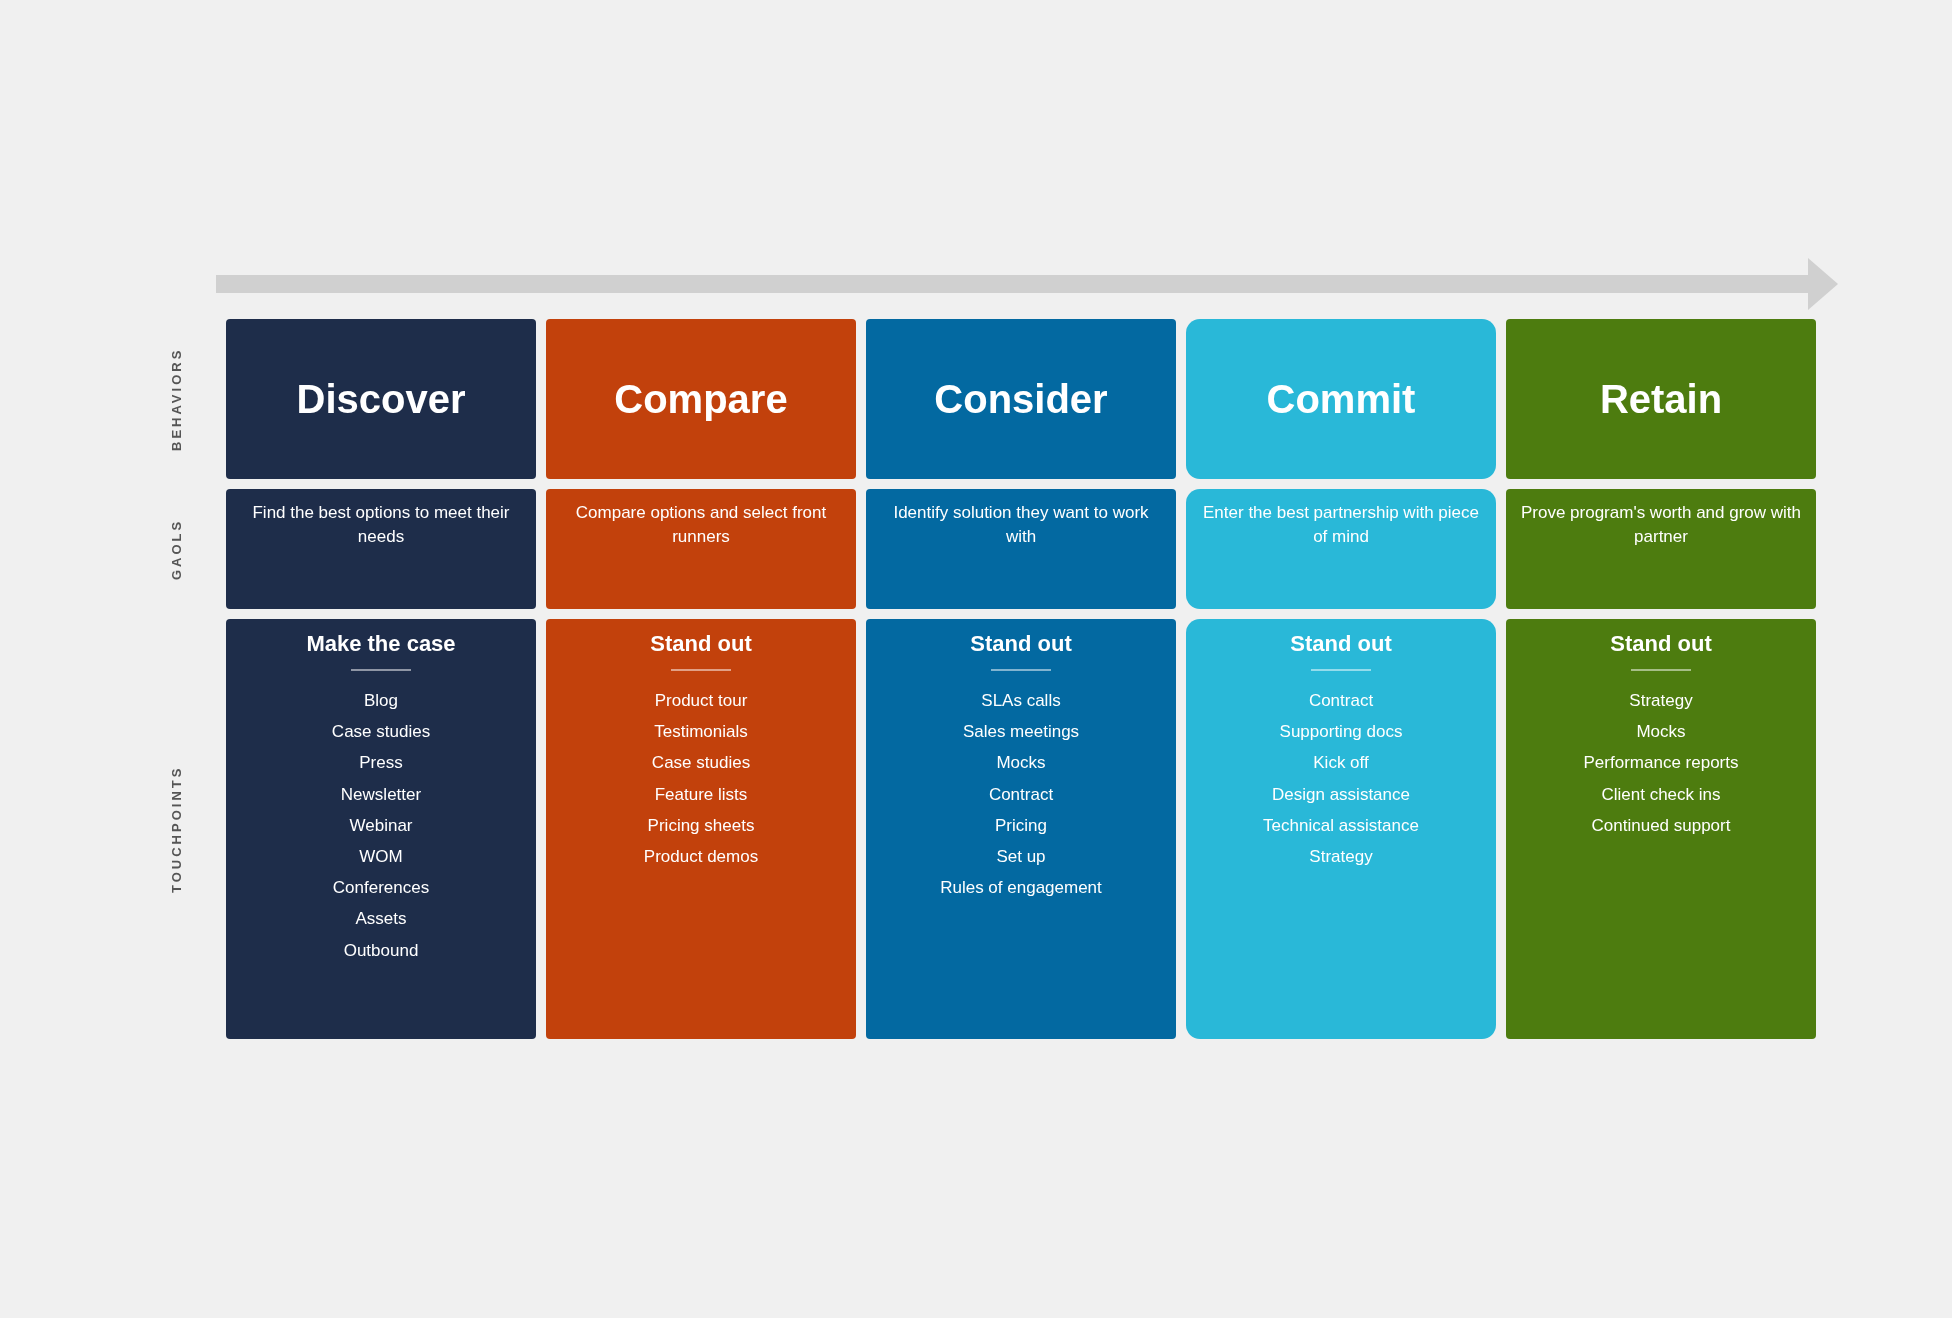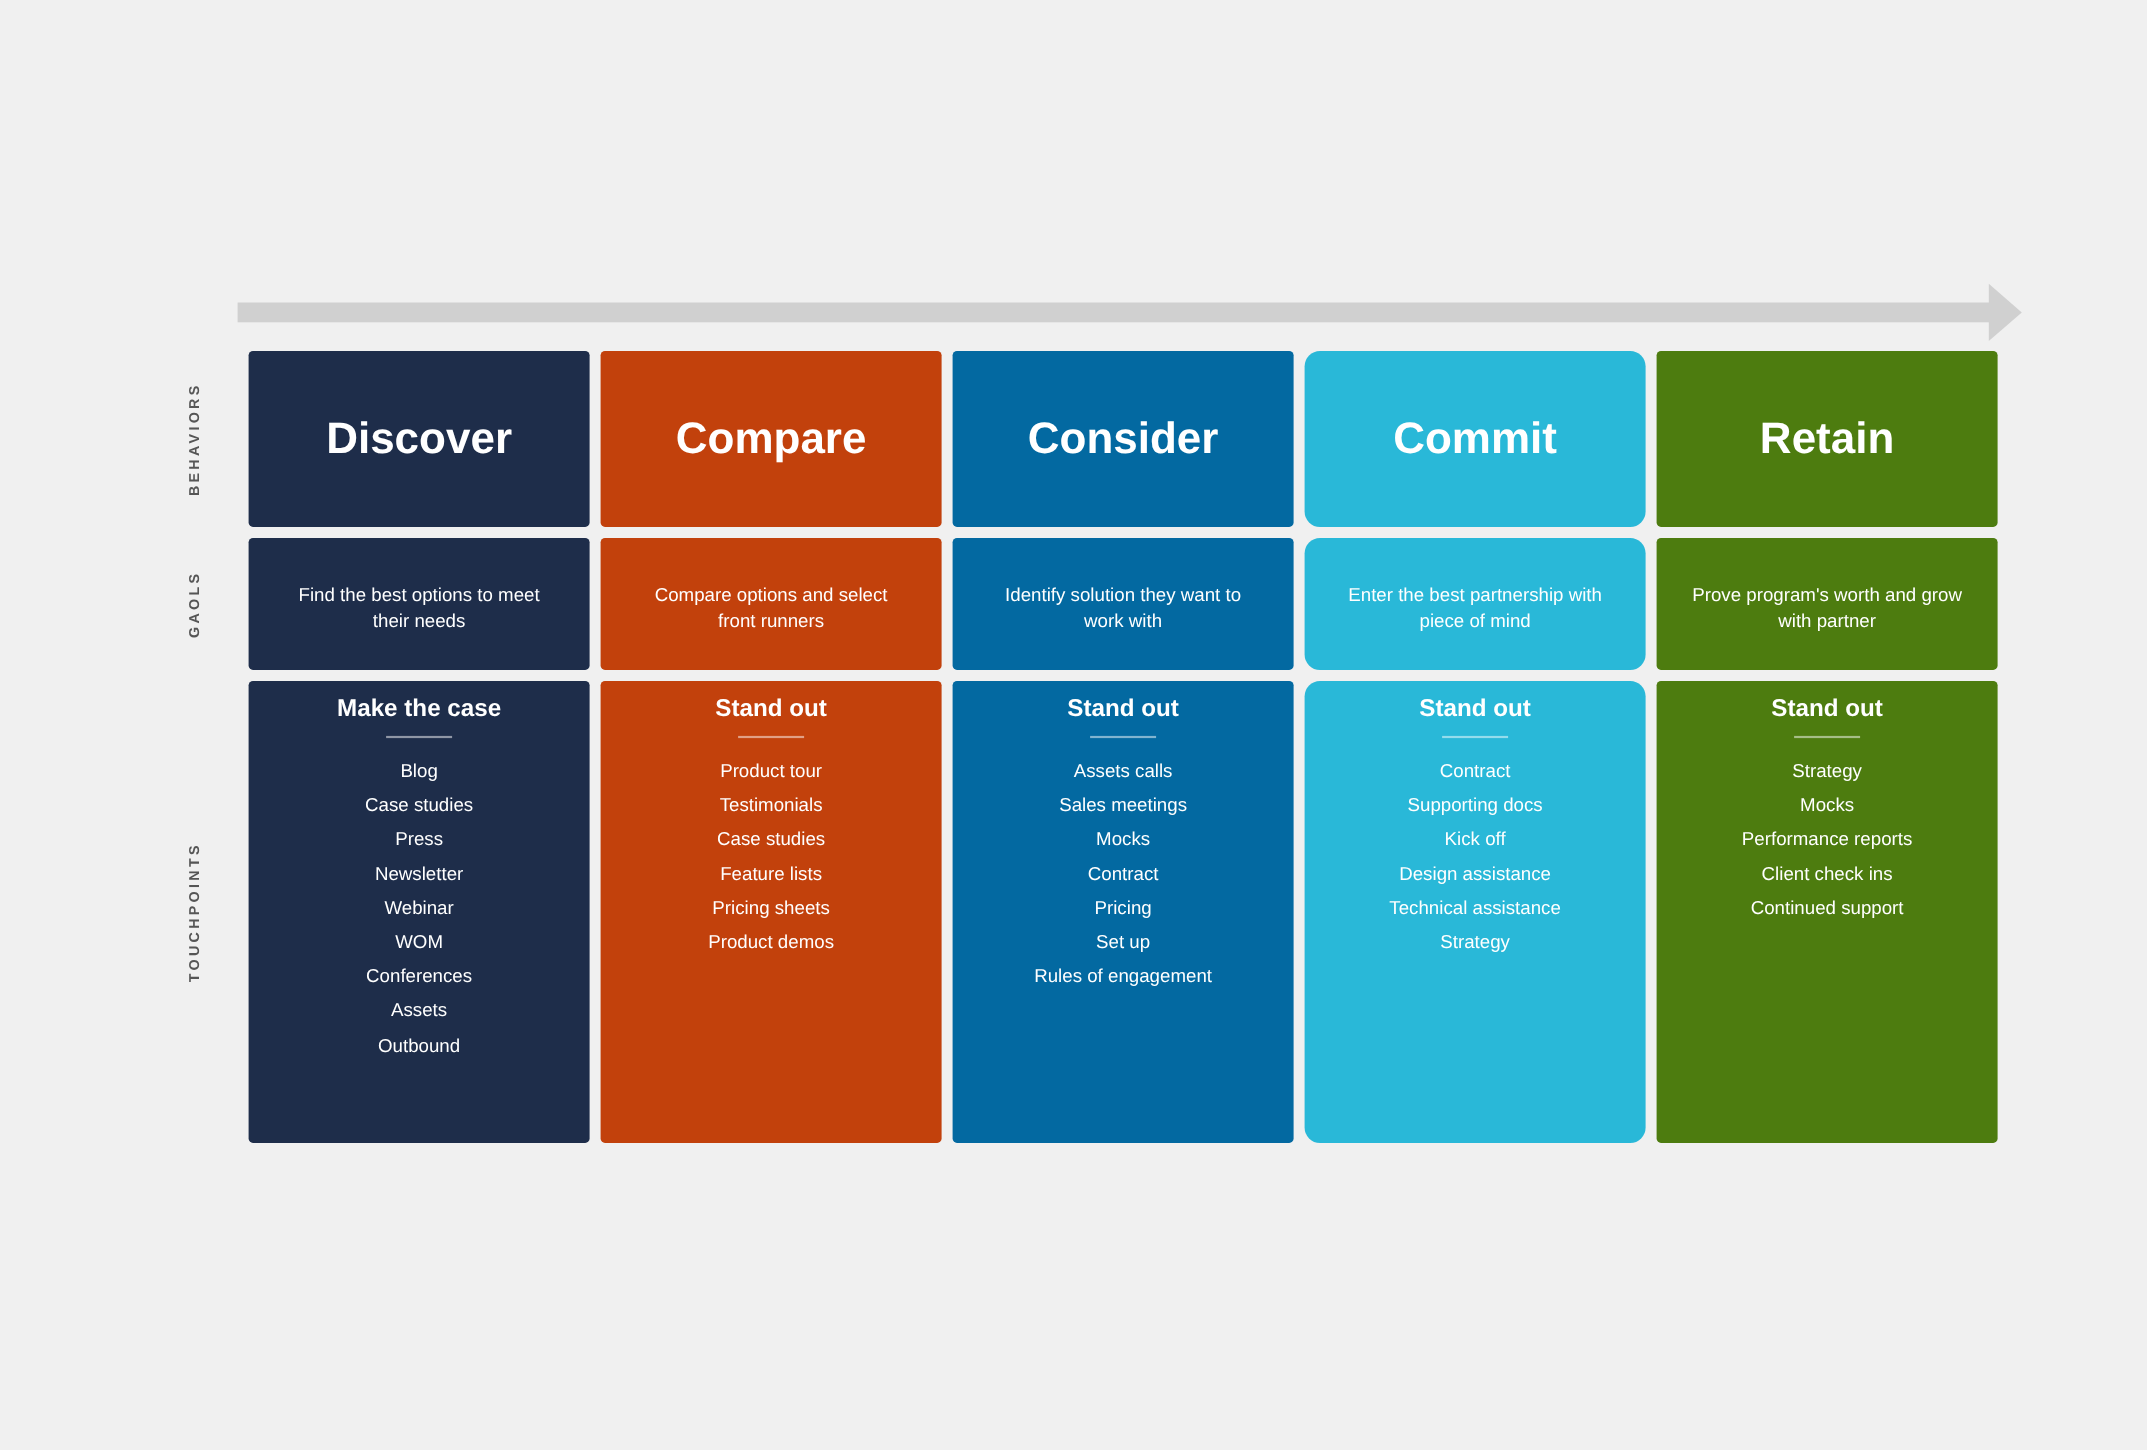--- a/index.html
+++ b/index.html
@@ -89,23 +89,23 @@
       font-size: 40px;
       font-weight: 700;
       color: white;
       text-align: center;
       line-height: 1.1;
     }
 
     
     .goal-card {
       border-radius: 4px;
-      padding: 32px;
-      display: flex;
-      align-items: flex-end;
+      padding: 12px;
+      display: flex;
+      align-items: flex-start;
       justify-content: center;
       min-height: 120px;
     }
 
     .goal-card p {
       font-size: 17px;
       color: white;
       text-align: center;
       line-height: 1.4;
     }
@@ -207,21 +207,21 @@
           <div class="divider"></div>
           <div class="item">Product tour</div>
           <div class="item">Testimonials</div>
           <div class="item">Case studies</div>
           <div class="item">Feature lists</div>
           <div class="item">Pricing sheets</div>
           <div class="item">Product demos</div>
         </div><div class="touchpoint-card col-consider">
           <div class="stand-out-label">Stand out</div>
           <div class="divider"></div>
-          <div class="item">Assets calls</div>
+          <div class="item">SLAs calls</div>
           <div class="item">Sales meetings</div>
           <div class="item">Mocks</div>
           <div class="item">Contract</div>
           <div class="item">Pricing</div>
           <div class="item">Set up</div>
           <div class="item">Rules of engagement</div>
         </div><div class="touchpoint-card col-commit">
           <div class="stand-out-label">Stand out</div>
           <div class="divider"></div>
           <div class="item">Contract</div>

